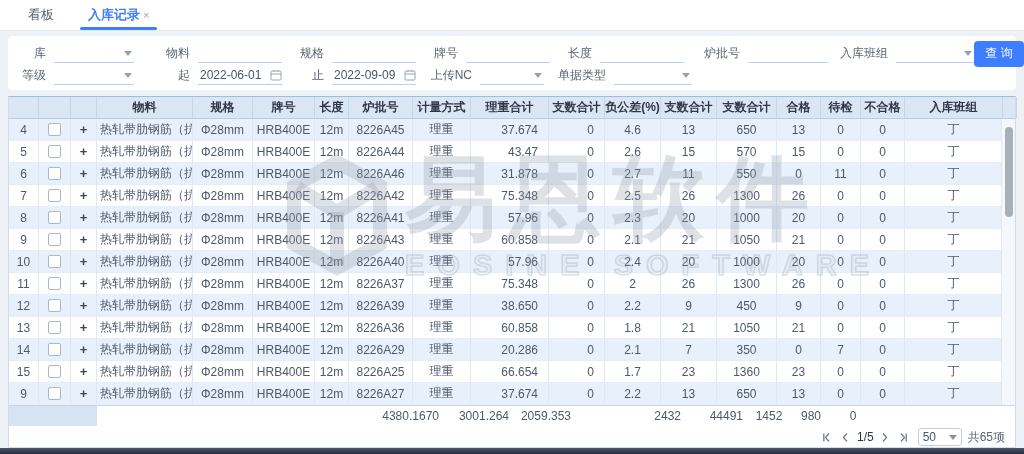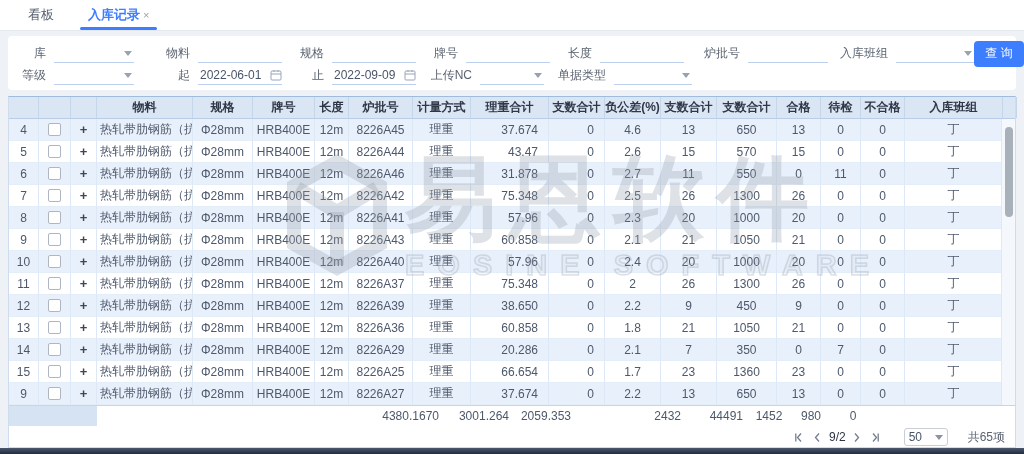--- a/index.html
+++ b/index.html
@@ -46,21 +46,21 @@
   
   .tfoot { display:flex; height:21px; background:#fff; border-top:1px solid #c6d6ea; align-items:center; }
   .tfoot .fc { flex:none; height:100%; display:flex; align-items:center; justify-content:flex-end; white-space:nowrap; }
   .tfoot .block { background:#d6e3f2; width:88px; }
   .tfoot .ctr { justify-content:center; }
 
   
   .pager { display:flex; align-items:center; justify-content:flex-end; height:22px; padding-right:10px; color:#5a6270; }
   .pager .pic { display:flex; align-items:center; justify-content:center; width:18px; height:18px; cursor:pointer; }
   .pager .pnum { margin:0 2px; color:#2d3544; }
-  .page-size { display:flex; align-items:center; justify-content:space-between; width:44px; height:18px; border:1px solid #c8cdd6; border-radius:3px; padding:0 4px; margin:0 20px; cursor:pointer; color:#4a5568; }
+  .page-size { display:flex; align-items:center; justify-content:space-between; width:44px; height:18px; border:1px solid #c8cdd6; border-radius:3px; padding:0 4px; margin:0 6px; cursor:pointer; color:#4a5568; }
   .page-size .caret { width:0; height:0; border-left:4px solid transparent; border-right:4px solid transparent; border-top:5px solid #8a93a2; }
 
   
   .vscroll { position:absolute; right:0; top:22px; width:14px; height:286px; background:#f4f7fb; border-left:1px solid #e0e8f2; }
   .vthumb { position:absolute; left:3px; top:8px; width:8px; height:90px; background:#a8b0ba; border-radius:4px; }
 
   
   .watermark { position:absolute; left:278px; top:52px; display:flex; align-items:flex-start; pointer-events:none; z-index:5; }
   .wm-text { margin-left:18px; }
   .wm-cn { font-size:92px; line-height:98px; letter-spacing:12px; color:rgba(145,155,170,0.30); font-weight:bold; white-space:nowrap; }
@@ -501,21 +501,21 @@
       <svg width="11" height="11" viewBox="0 0 11 11">
           <polyline points="7,1.5 3.5,5.5 7,9.5" fill="none" stroke="#737d8c" stroke-width="1.3"></polyline>
           <line x1="1.8" y1="1.5" x2="1.8" y2="9.5" stroke="#737d8c" stroke-width="1.3"></line>
         </svg>
     </span>
     <span class="pic">
       <svg width="11" height="11" viewBox="0 0 11 11">
           <polyline points="7,1.5 3.5,5.5 7,9.5" fill="none" stroke="#737d8c" stroke-width="1.3"></polyline>
         </svg>
     </span>
-    <span class="pnum">9/2</span>
+    <span class="pnum">1/5</span>
     <span class="pic">
       <svg width="11" height="11" viewBox="0 0 11 11">
           <polyline points="4,1.5 7.5,5.5 4,9.5" fill="none" stroke="#737d8c" stroke-width="1.3"></polyline>
         </svg>
     </span>
     <span class="pic">
       <svg width="11" height="11" viewBox="0 0 11 11">
           <polyline points="4,1.5 7.5,5.5 4,9.5" fill="none" stroke="#737d8c" stroke-width="1.3"></polyline>
           <line x1="9.2" y1="1.5" x2="9.2" y2="9.5" stroke="#737d8c" stroke-width="1.3"></line>
         </svg>

